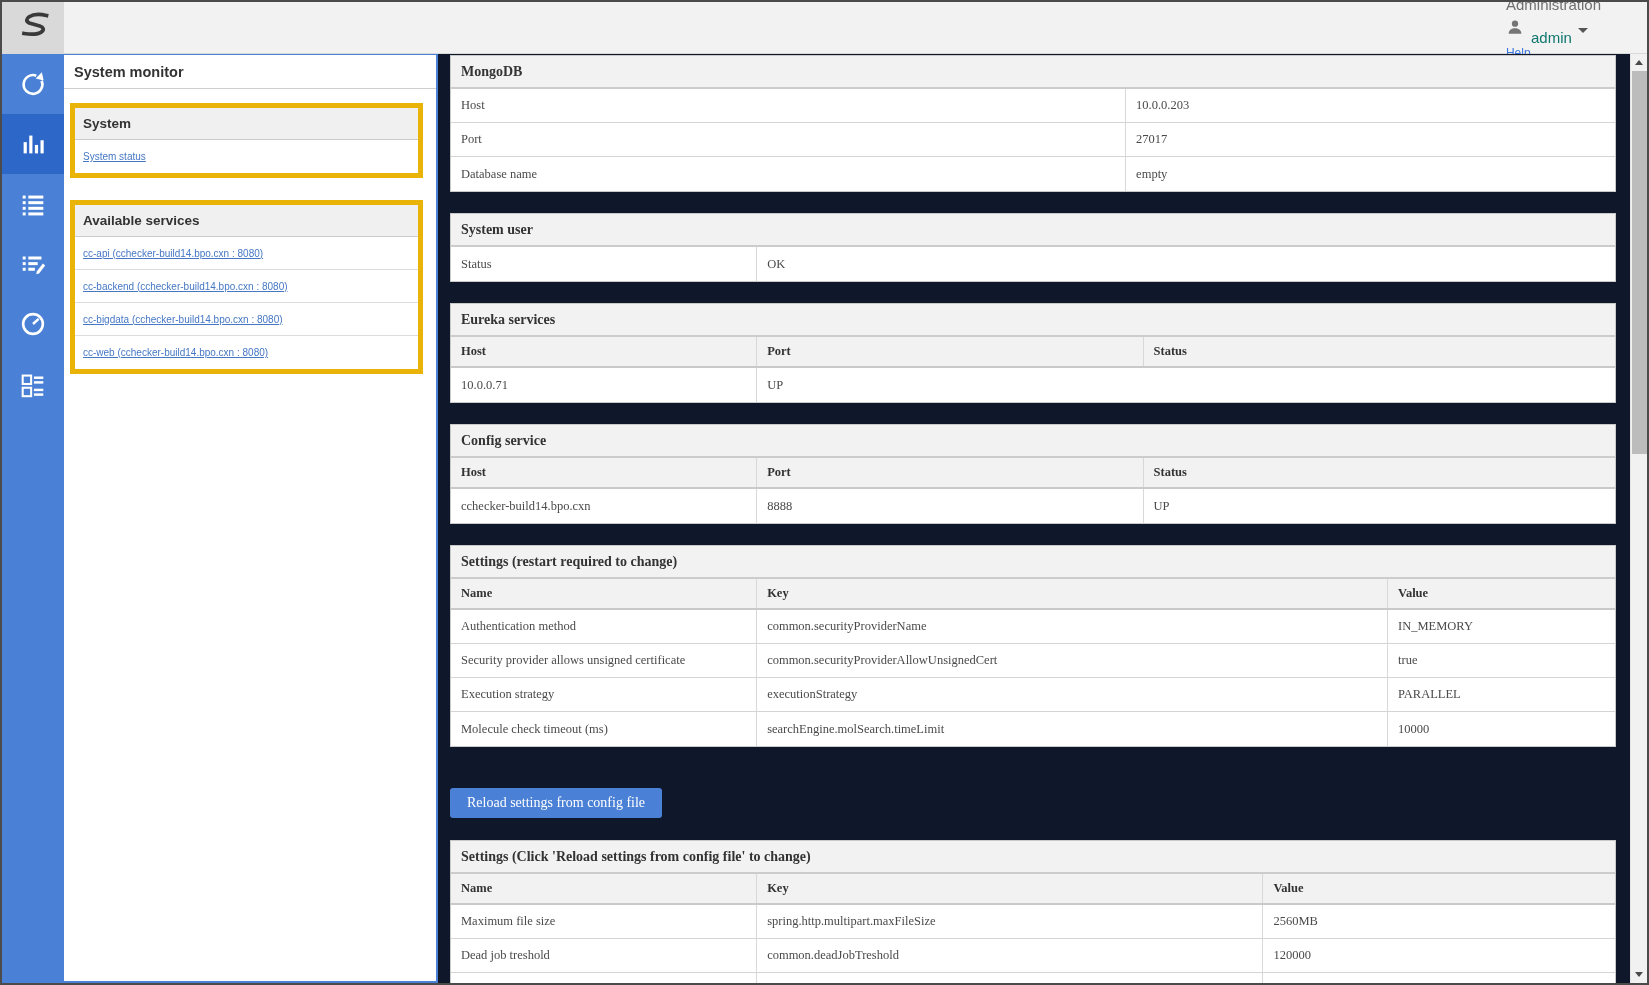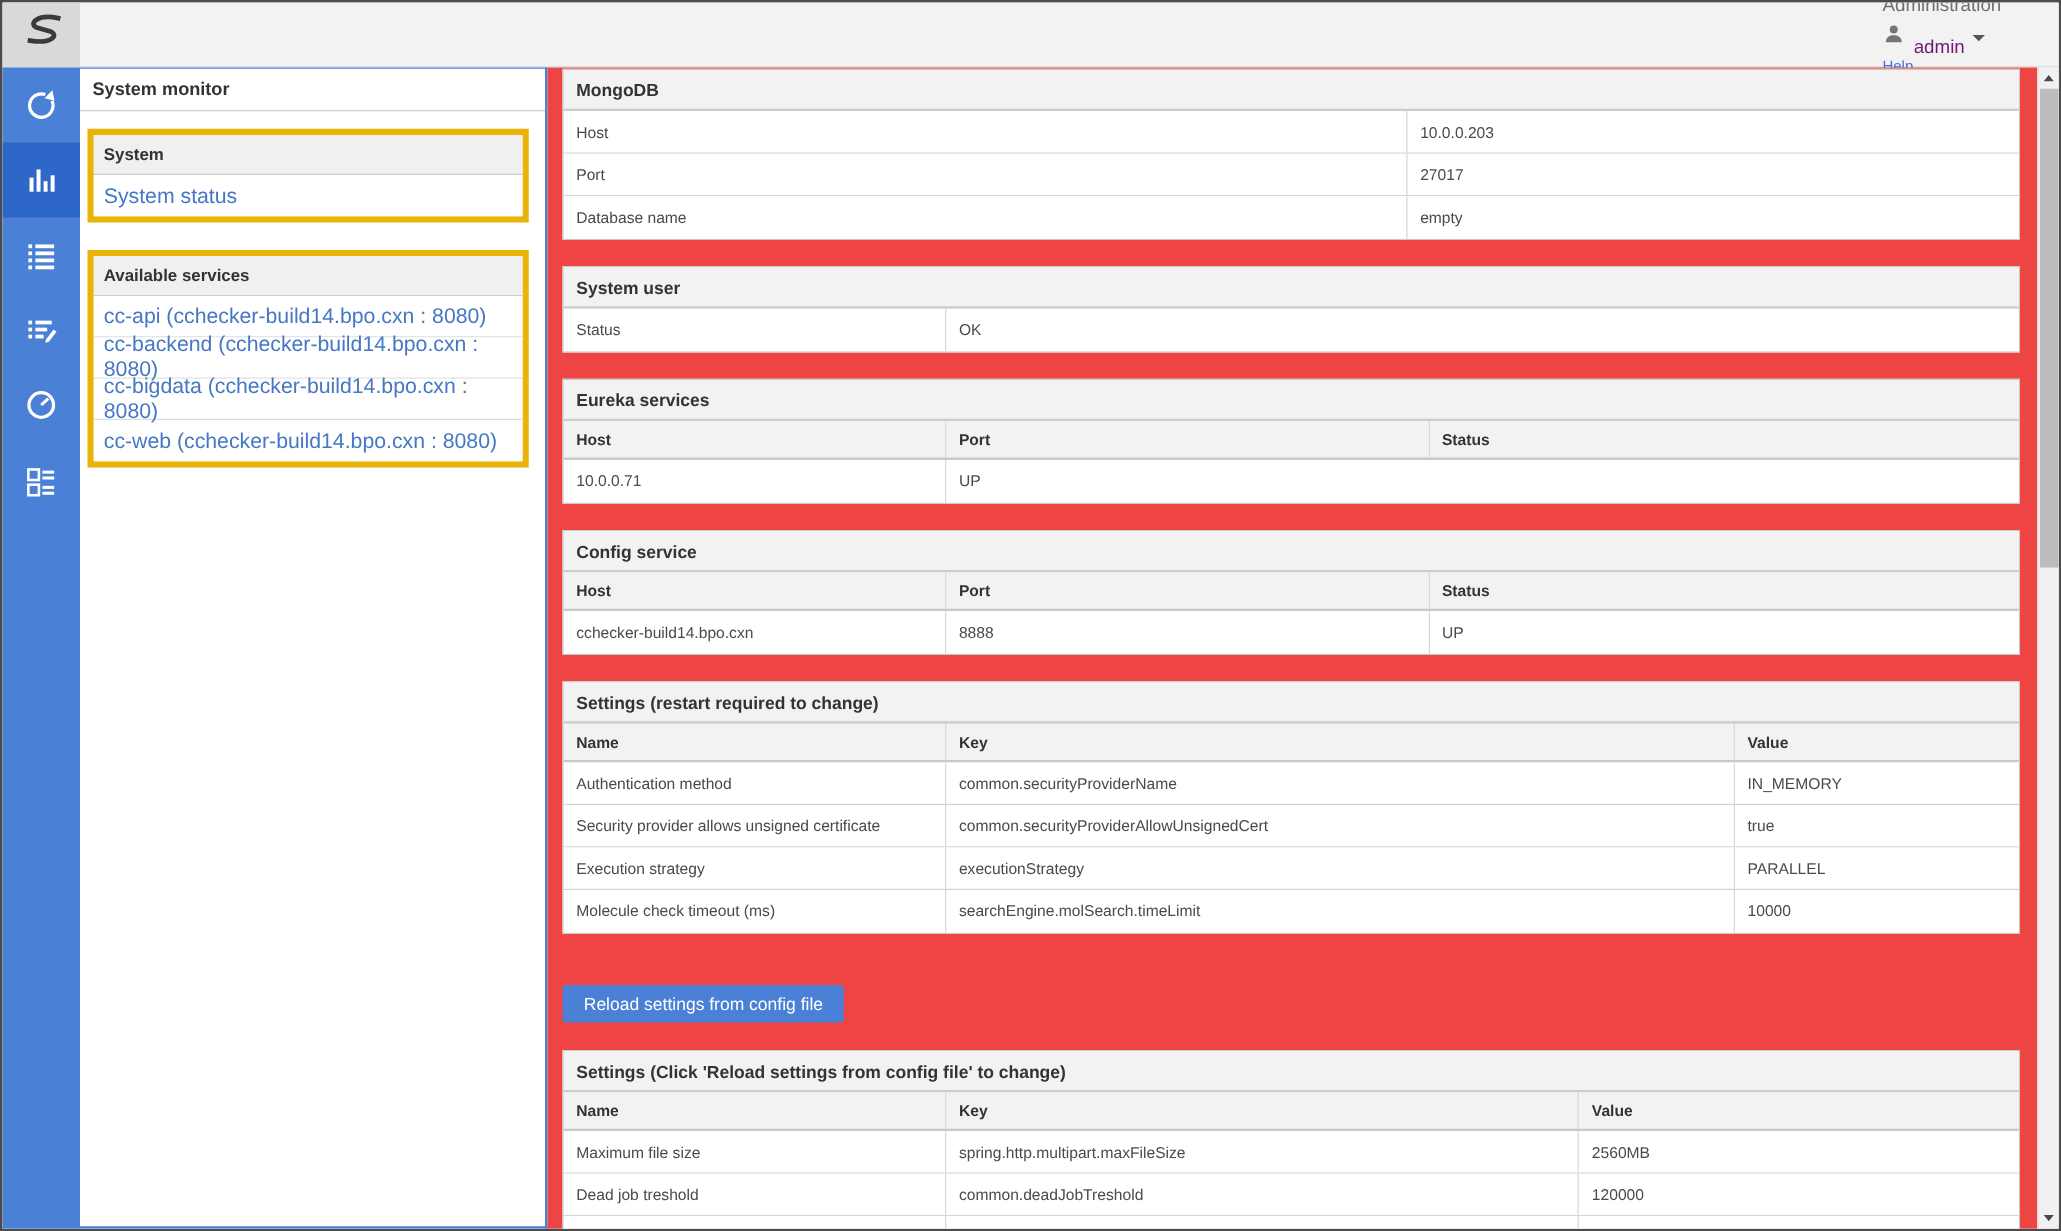--- a/index.html
+++ b/index.html
@@ -28,21 +28,21 @@
     cursor: pointer;
   }
   .topbar-right {
     margin-left: auto;
     display: flex; align-items: flex-start;
     padding-right: 10px;
     flex-direction: column;
   }
   .admin-label { color: #6f6f6f; font-size: 15px; margin-right: 36px; cursor: pointer; }
   .user-menu { display: flex; align-items: center; margin-right: 28px; cursor: pointer; }
-  .user-name { color: #701a75; font-size: 15px; margin: 16px 6px 0 7px; }
+  .user-name { color: #0f766e; font-size: 15px; margin: 16px 6px 0 7px; }
   .caret-down {
     width: 0; height: 0; margin-top: 2px;
     border-left: 5px solid transparent;
     border-right: 5px solid transparent;
     border-top: 5px solid #555;
   }
   .help-link { color: #3b76dd; font-size: 12px; text-decoration: none; cursor: pointer; }
 
   
   .content { flex: 1; display: flex; min-height: 0; }
@@ -84,27 +84,28 @@
     height: 32px; display: flex; align-items: center;
     font-size: 13.5px; font-weight: bold; color: #333;
   }
   .panel-row {
     height: 33px; display: flex; align-items: center;
     padding: 0 8px;
     border-bottom: 1px solid #ddd;
     background: #fff;
   }
   .panel-row:last-child { border-bottom: none; }
-  .panel-link { color: #4577c4; font-size: 17px; cursor: pointer; }
+  .panel-link { color: #4577c4; font-size: 10px; text-decoration: underline; cursor: pointer; }
 
   
   .main {
-    flex: 1; background: #ef4444;
+    flex: 1; background: #0f172a;
     padding: 1px 14px 0 12px;
     overflow: hidden;
+    font-family: Liberation Serif, serif;
   }
   .tbl { margin-bottom: 21px; border: 1px solid #c9c9c9; background: #fff; }
   .tbl-title {
     height: 33px; display: flex; align-items: center;
     background: #f2f2f2;
     border-bottom: 2px solid #cccccc;
     padding: 0 10px;
     font-size: 14px; font-weight: bold; color: #333;
   }
   .tr { display: flex; height: 34px; background: #fff; border-bottom: 1px solid #d4d4d4; }

